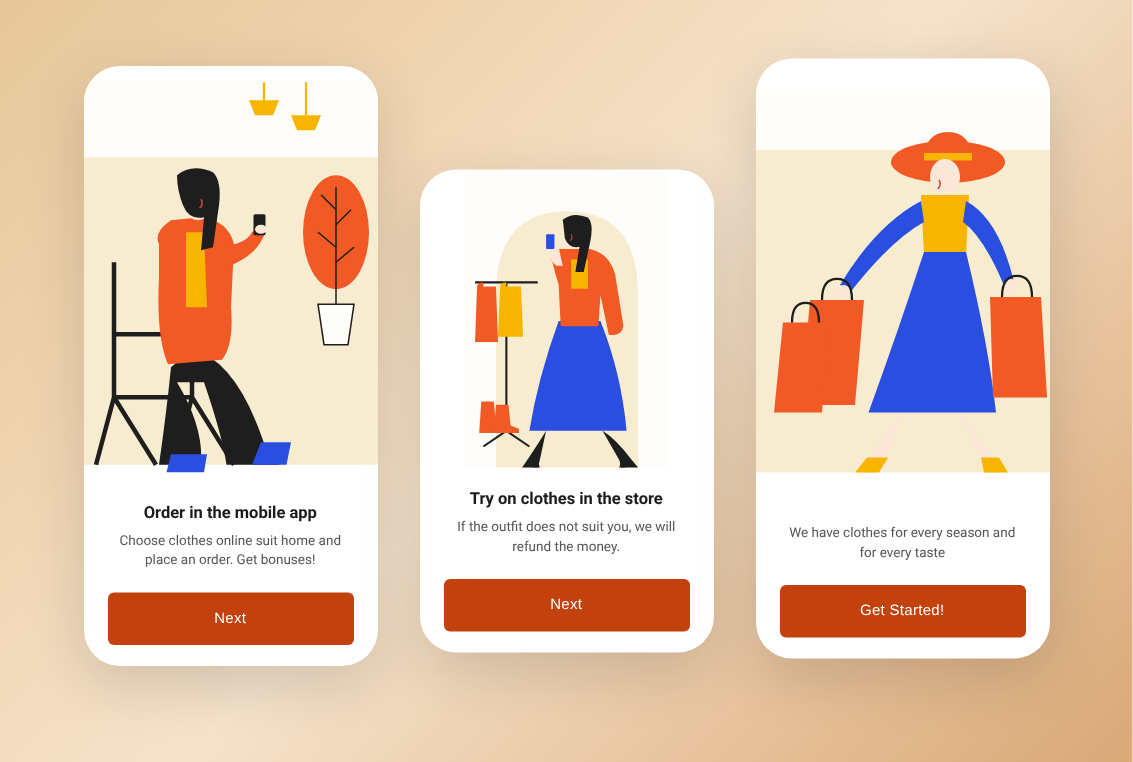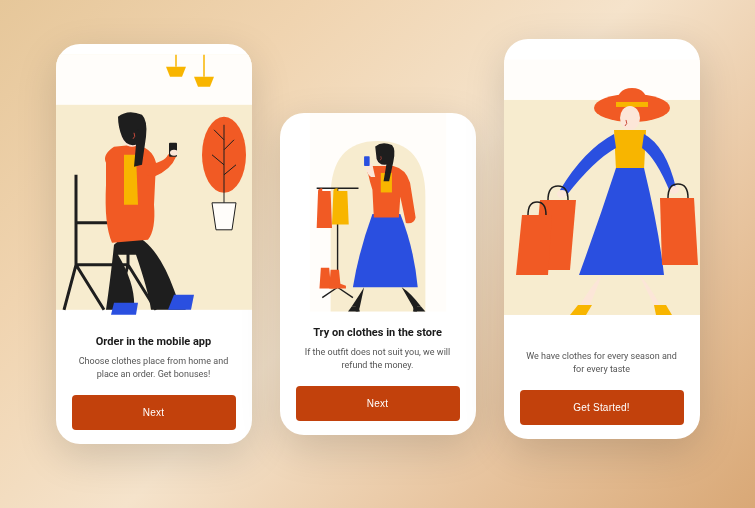--- a/index.html
+++ b/index.html
@@ -100,21 +100,21 @@
       <ellipse cx="118" cy="98" rx="4" ry="3" fill="#fce6d8"></ellipse>
 
       <ellipse cx="76" cy="78" rx="11" ry="14" fill="#fce6d8"></ellipse>
       <path d="M62 62 Q72 54 86 60 Q92 66 90 82 L86 110 L78 112 L80 90 Q70 92 66 82 Q62 72 62 62 Z" fill="#1e1e1e"></path>
       <path d="M78 78 Q80 82 77 84" stroke="#c94a3b" stroke-width="1" fill="none"></path>
       <circle cx="82" cy="75" r="0.8" fill="#1e1e1e"></circle>
     </svg>
   </div>
   <div class="content">
     <h3 class="title">Order in the mobile app</h3>
-    <p class="desc">Choose clothes place from home and place an order. Get bonuses!</p>
+    <p class="desc">Choose clothes online suit home and place an order. Get bonuses!</p>
     <button class="btn">Next</button>
   </div>
 </div>
 
 <div class="card c2">
   <div class="illus">
     <svg viewBox="0 0 196 285">
       <rect x="0" y="0" width="196" height="285" fill="#fffdfa"></rect>
 
       <path d="M30 285 L30 120 Q30 40 98 40 Q166 40 166 120 L166 285" fill="#f7eccf"></path>

